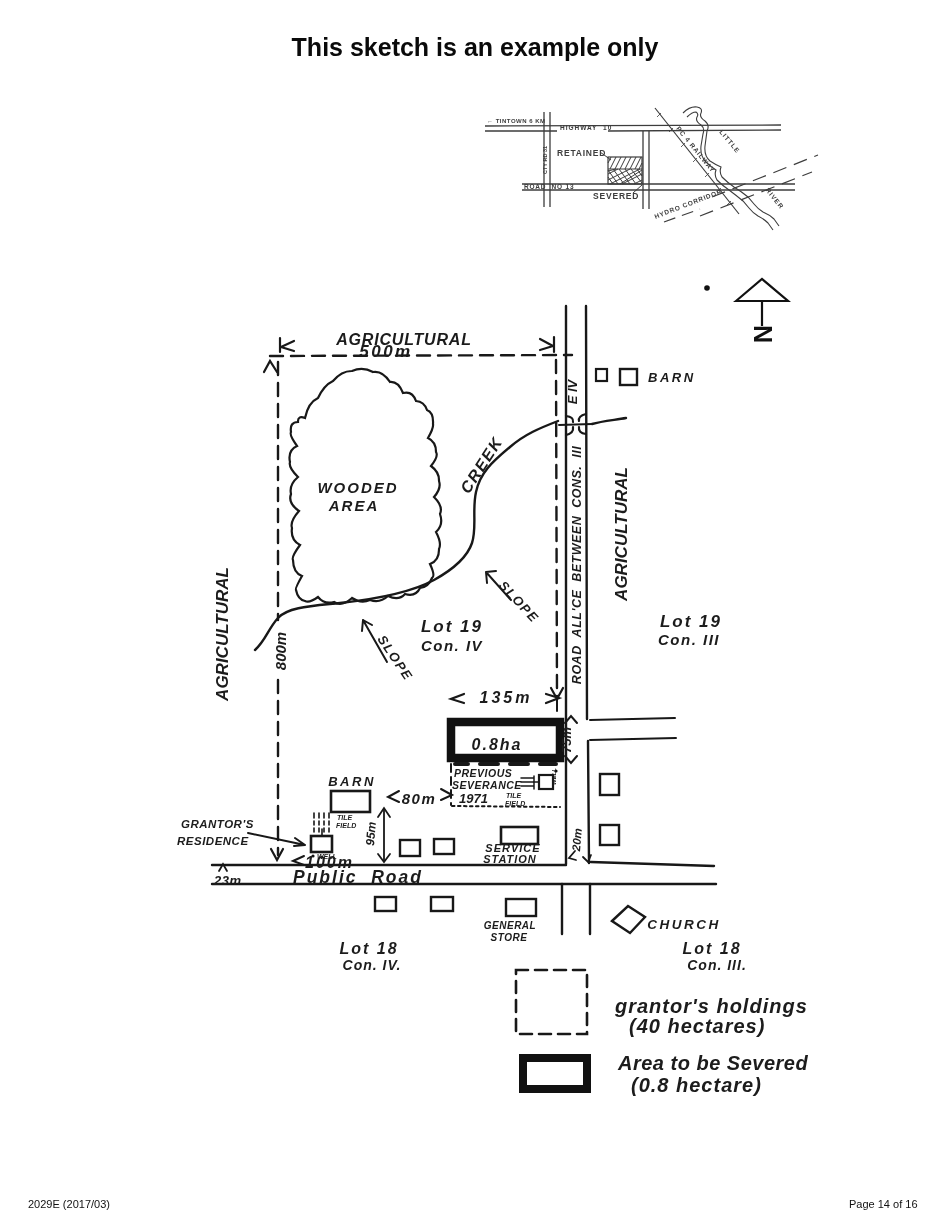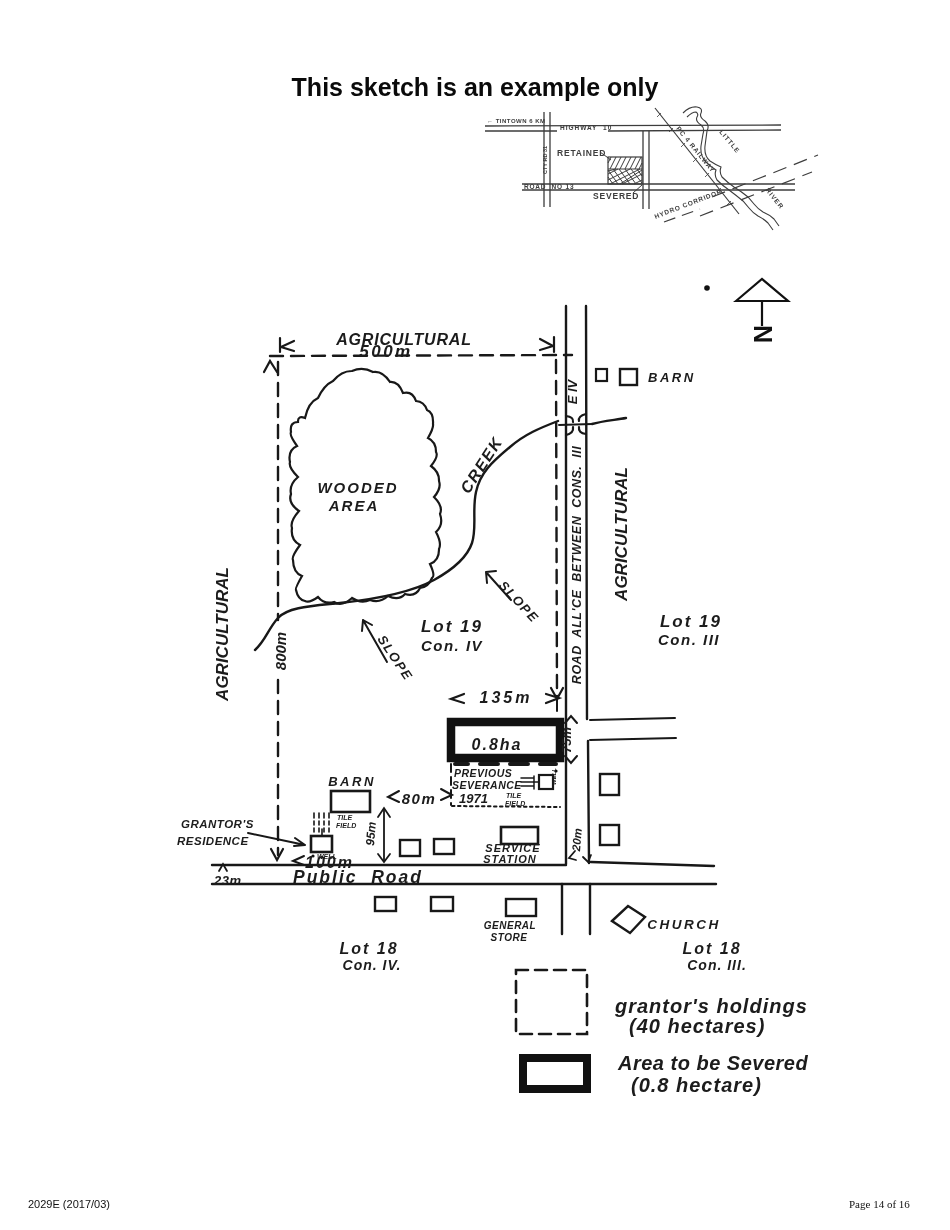--- a/index.html
+++ b/index.html
@@ -1,27 +1,27 @@
 <!DOCTYPE html>
 <html><head>
 <meta charset="utf-8">
 <style>
 html,body{margin:0;padding:0;background:#ffffff;}
 #page{position:relative;width:950px;height:1230px;background:#fff;overflow:hidden;font-family:"Liberation Sans",sans-serif;}
-.title{position:absolute;left:0;top:33px;width:950px;text-align:center;font-weight:bold;font-size:25px;color:#0a0a0a;margin-top:40px;}
+.title{position:absolute;left:0;top:33px;width:950px;text-align:center;font-weight:bold;font-size:25px;color:#0a0a0a;}
 .foot{position:absolute;top:1187px;font-size:11px;color:#111;margin-top:11px;}
 svg text{font-family:"Liberation Sans",sans-serif;}
 .hw{font-style:italic;font-weight:bold;fill:#1c1c1c;}
 </style>
 </head>
 <body>
 <div id="page">
 <div class="title">This sketch is an example only</div>
 <div class="foot" style="left:28px;">2029E (2017/03)</div>
-<div class="foot" style="left:849px;font-family:Liberation Serif, serif;">Page 14 of 16</div>
+<div class="foot" style="left:849px;">Page 14 of 16</div>
 <svg width="950" height="1230" viewBox="0 0 950 1230" style="position:absolute;left:0;top:0;">
 
 <g id="inset" stroke="#3d3d3d" stroke-width="1.3" fill="none">
 
 <path d="M 485 126 L 781 125"></path>
 <path d="M 485 131 L 557 131 M 608 131 L 781 130"></path>
 
 <path d="M 544 112 L 544 207 M 550 112 L 550 207"></path>
 
 <path d="M 643 131 L 643 209 M 649 131 L 649 209"></path>

